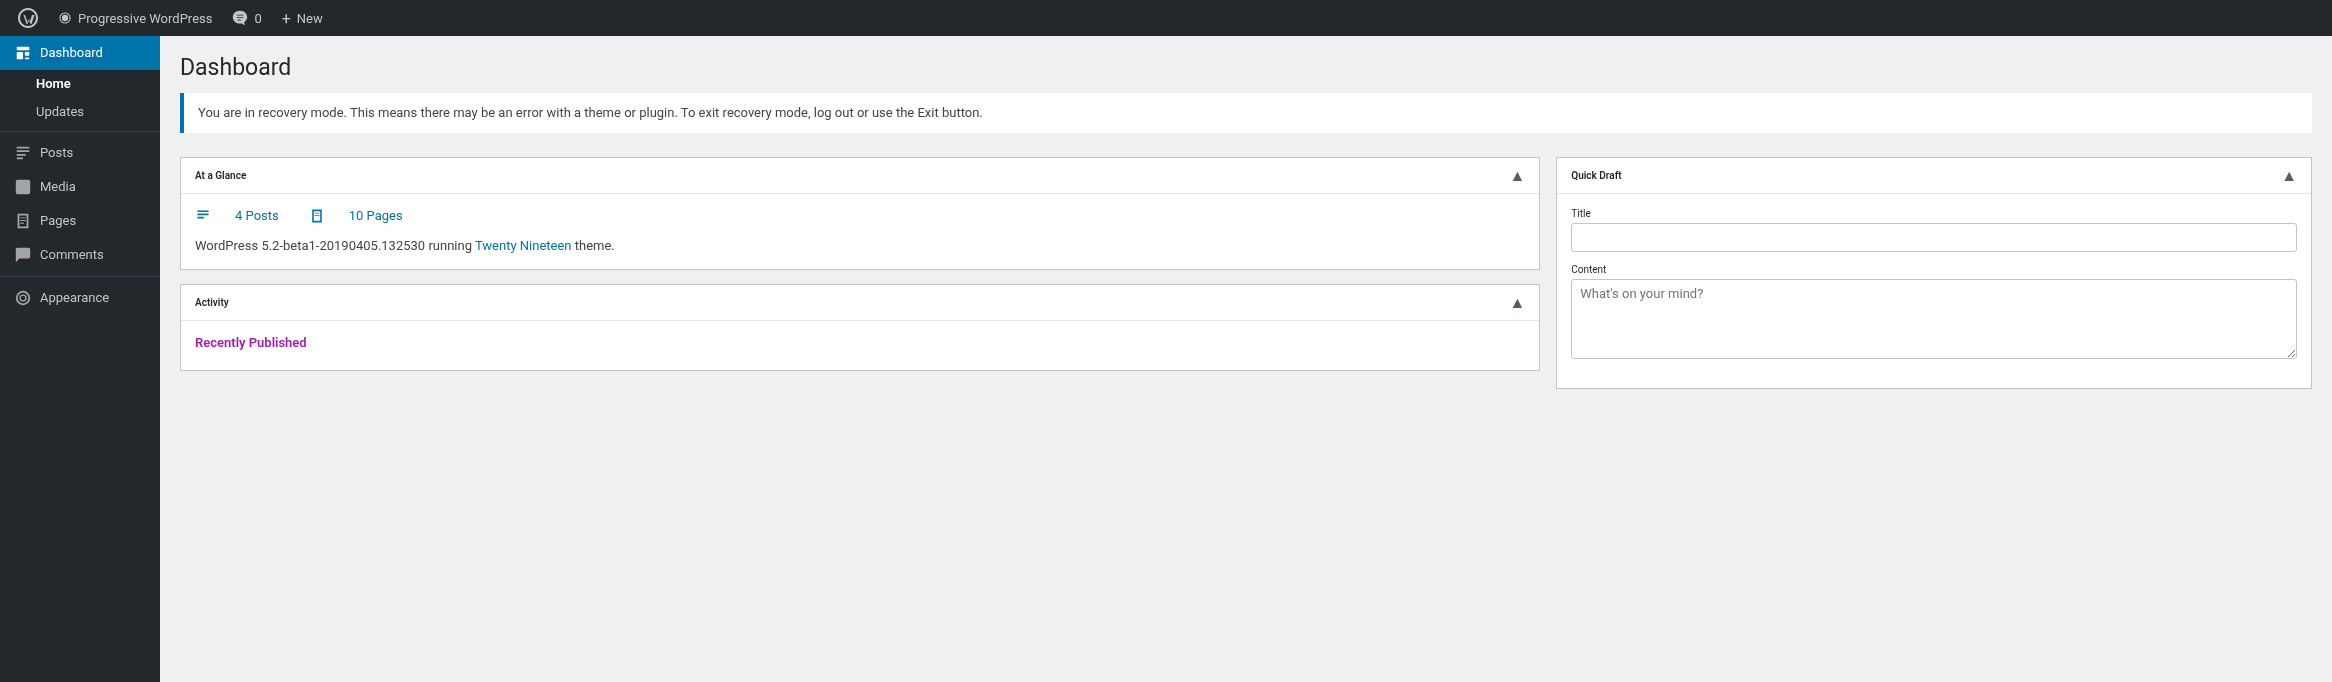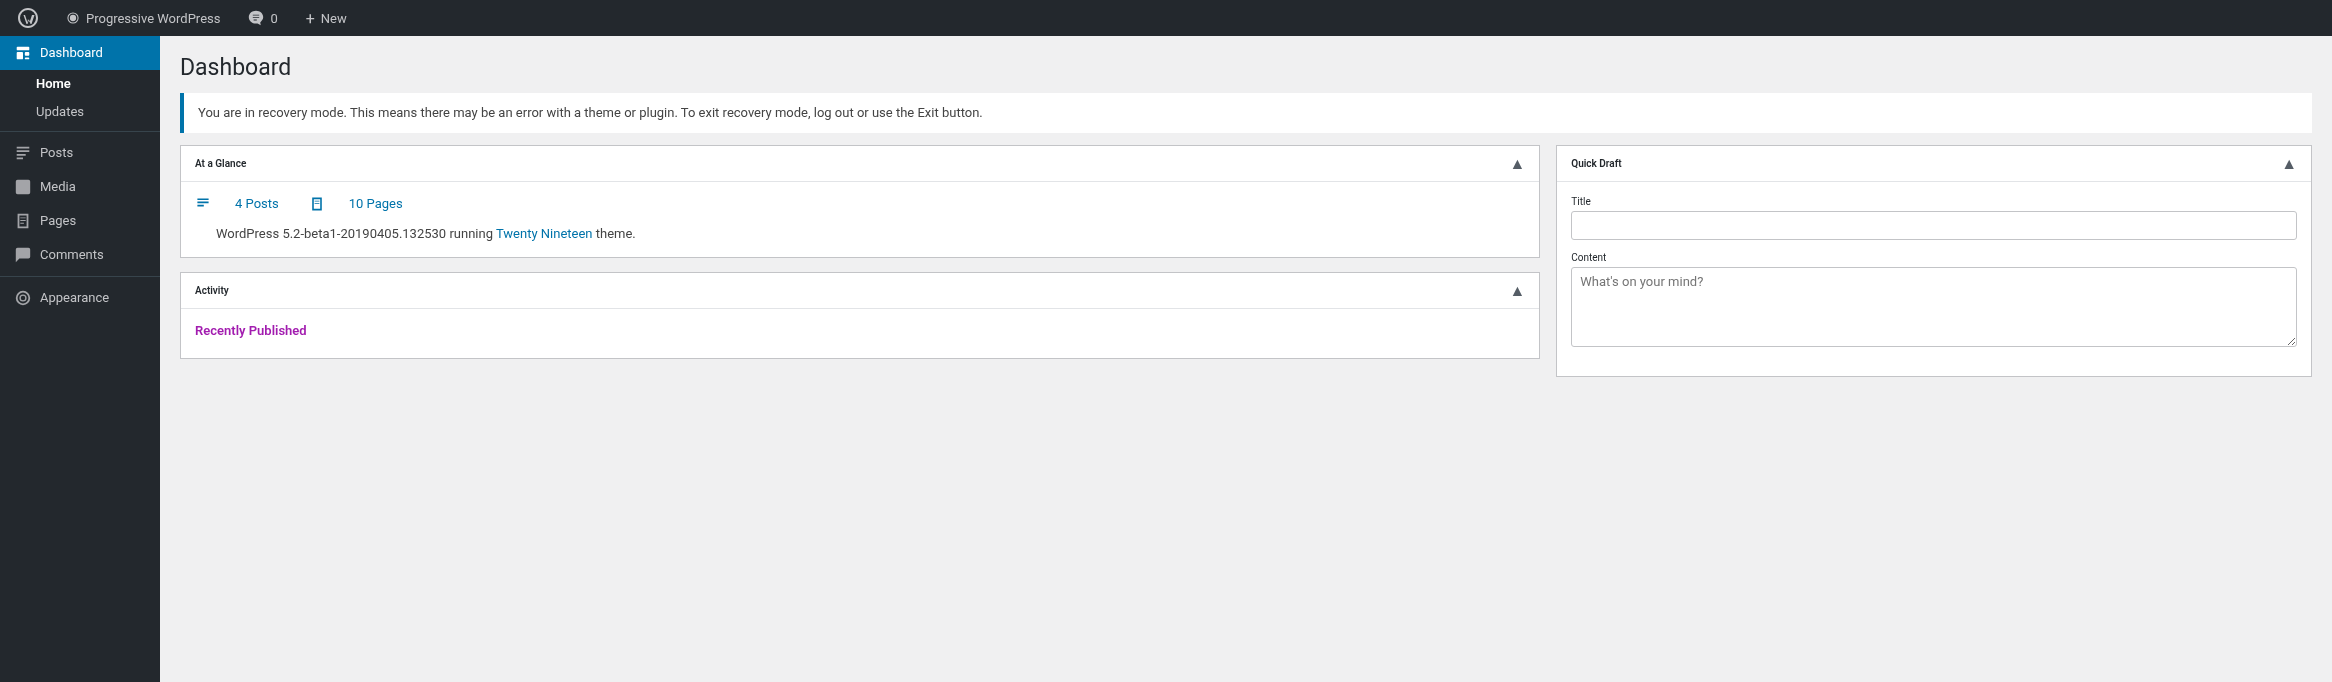--- a/index.html
+++ b/index.html
@@ -5,21 +5,21 @@
     * { box-sizing: border-box; margin: 0; padding: 0; }
     body { font-family: -apple-system, BlinkMacSystemFont, "Segoe UI", Roboto, sans-serif; font-size: 13px; background: #f0f0f1; }
 
     
     #wpadminbar {
       background: #23282d;
       height: 36px;
       display: flex;
       align-items: center;
       padding: 0 8px;
-      gap: 8px;
+      gap: 0;
       position: fixed;
       top: 0;
       left: 0;
       right: 0;
       z-index: 100;
     }
     .adminbar-item {
       display: flex;
       align-items: center;
       color: #c3c4c7;
@@ -97,21 +97,21 @@
       font-weight: 400;
       color: #23282d;
       margin-bottom: 12px;
     }
 
     
     .notice-recovery {
       background: #fff;
       border-left: 4px solid #0073aa;
       padding: 10px 14px;
-      margin-bottom: 12px;
+      margin-bottom: 24px;
       color: #444;
       font-size: 13px;
       line-height: 1.5;
     }
 
     
     .dashboard-columns {
       display: flex;
       gap: 16px;
     }
@@ -169,21 +169,20 @@
       cursor: pointer;
     }
     .glance-icon {
       width: 16px; height: 16px;
       fill: #0073aa;
     }
     .glance-description {
       color: #444;
       font-size: 13px;
       line-height: 1.5;
-      margin-left: 21px;
     }
     .glance-description a { color: #0073aa; text-decoration: none; }
 
     
     .activity-section h3 {
       font-size: 13px;
       font-weight: 600;
       color: #a21caf;
       margin-bottom: 6px;
     }

